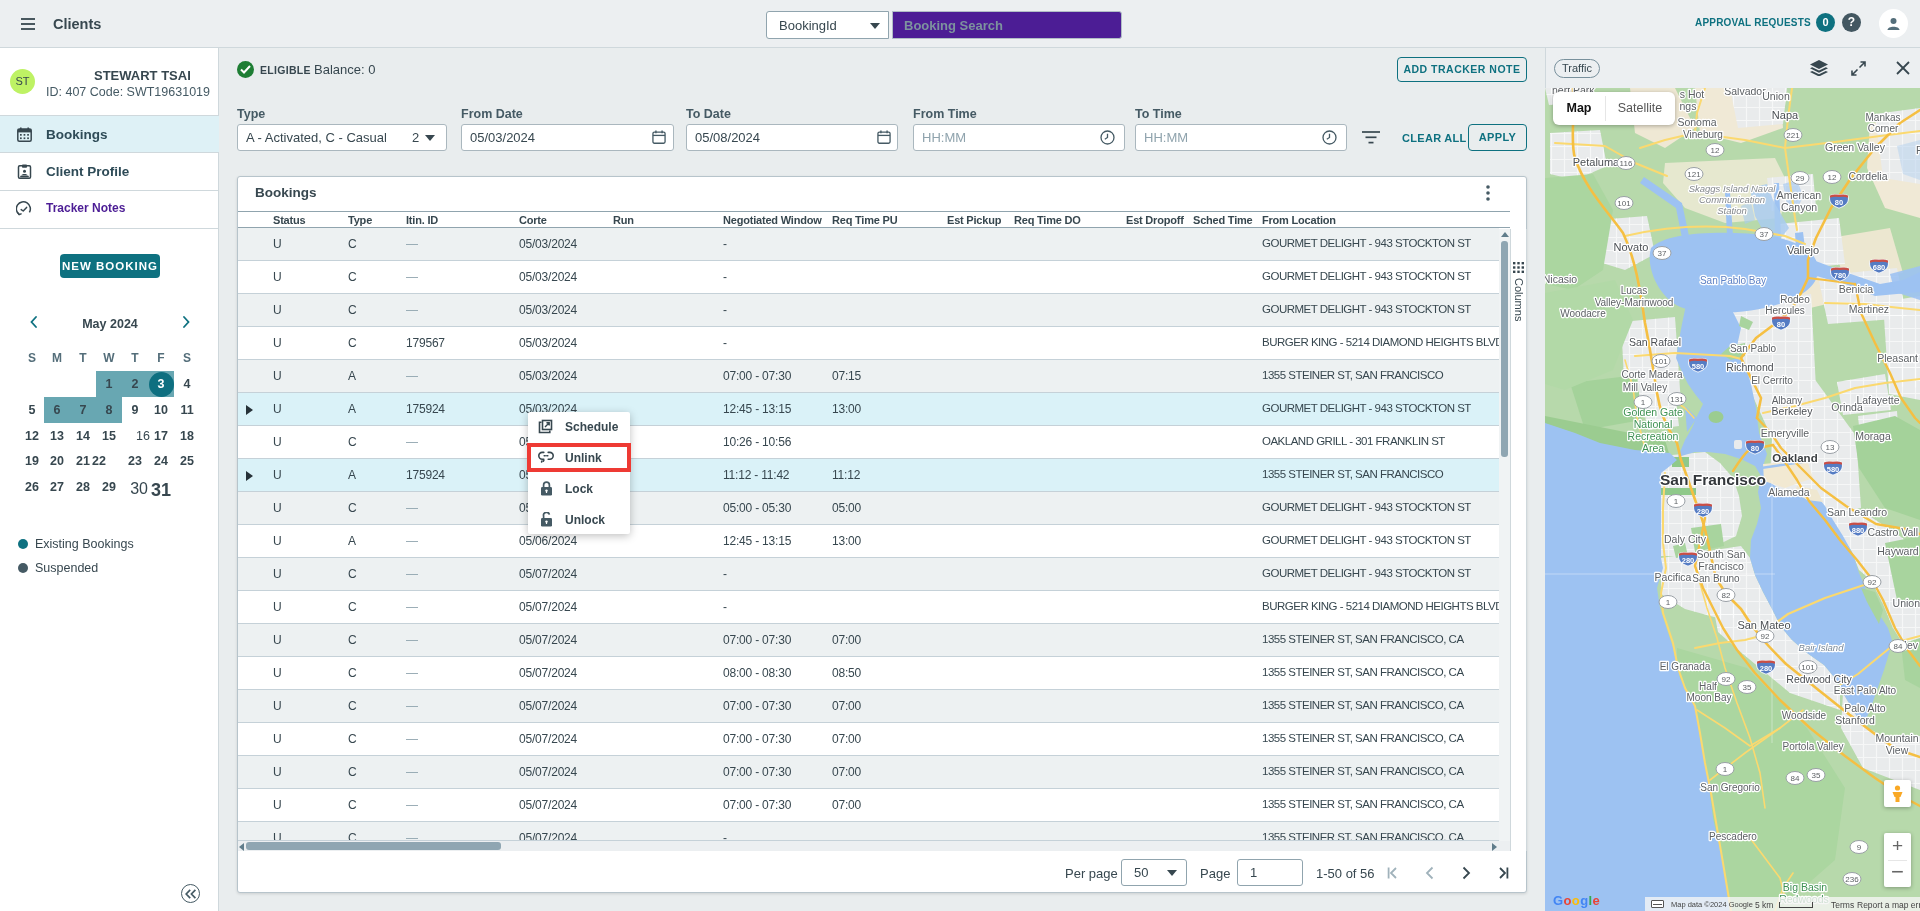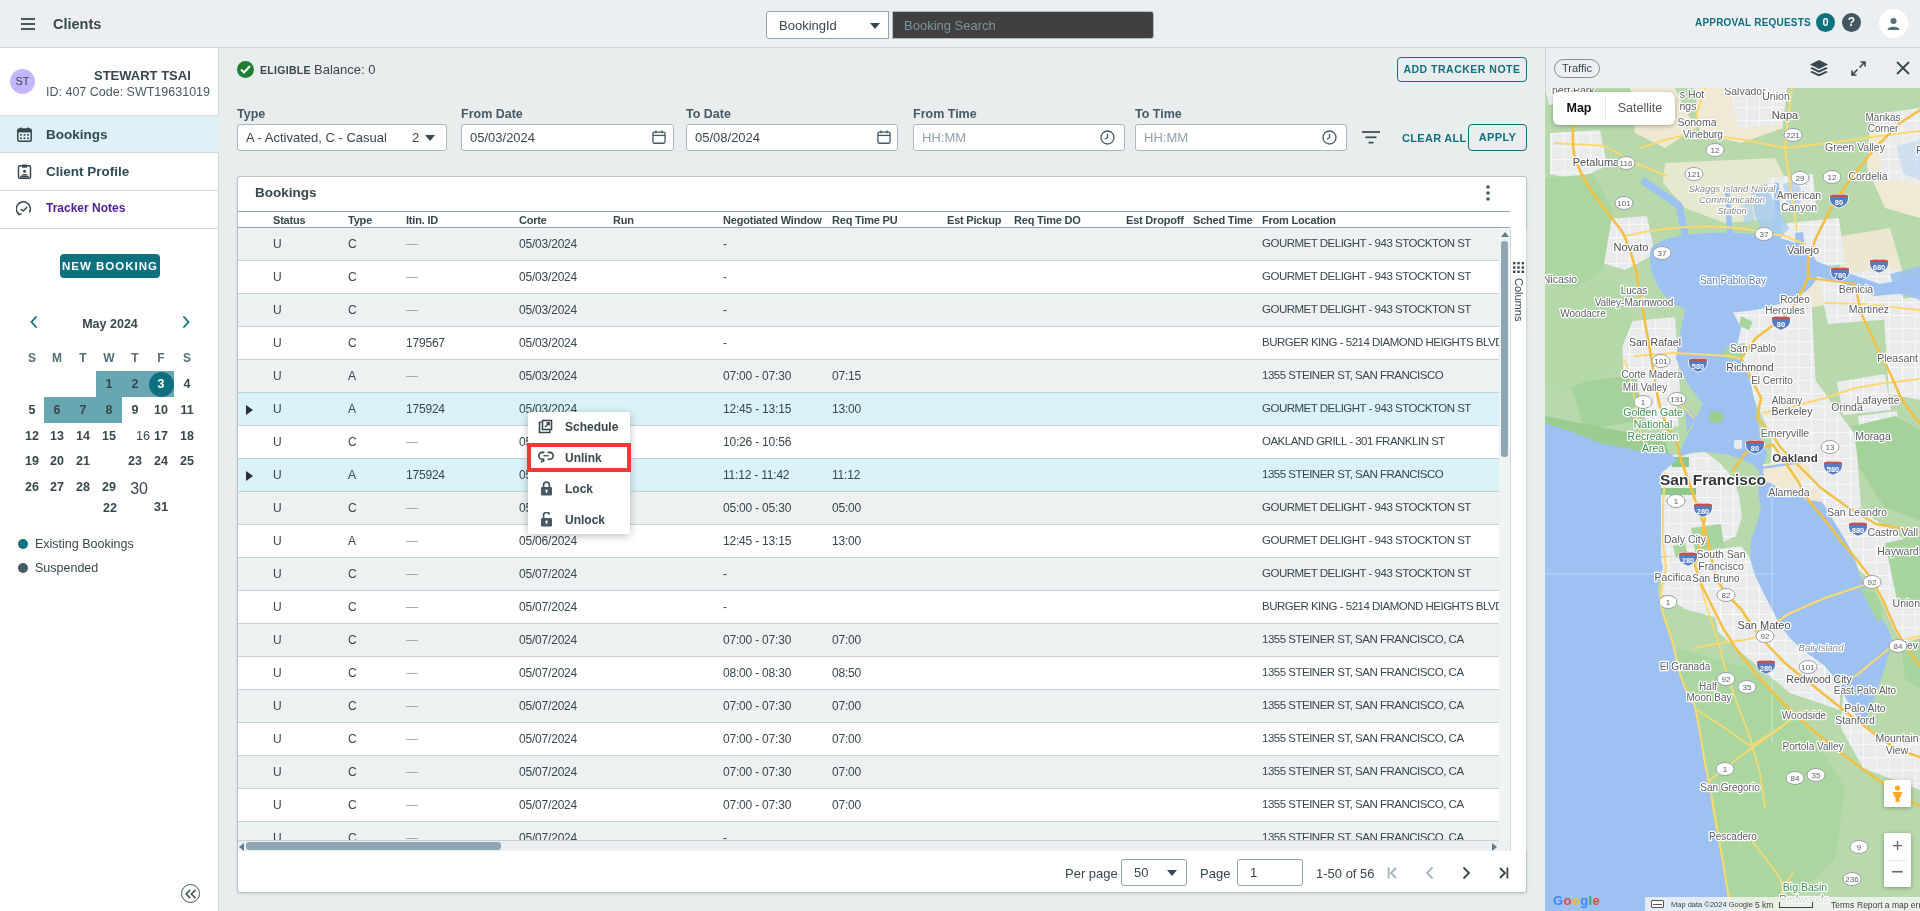--- a/index.html
+++ b/index.html
@@ -14,36 +14,36 @@
         <line x1="0" y1="2" x2="14" y2="2"></line>
         <line x1="0" y1="7" x2="14" y2="7"></line>
         <line x1="0" y1="12" x2="14" y2="12"></line>
       </g>
     </svg>
   <div class="abs" style="left:53px;top:16px;font-size:14.5px;font-weight:bold;color:#37474f;">Clients</div>
   <div class="abs" style="left:766px;top:11px;width:123px;height:28px;background:#fff;border:1px solid #90a4ae;border-radius:3px 0 0 3px;">
      <div class="abs" style="left:12px;top:6px;font-size:13px;color:#37474f;">BookingId</div>
      <div class="abs" style="left:103px;top:11px;width:0;height:0;border-left:5px solid transparent;border-right:5px solid transparent;border-top:6px solid #37474f;"></div>
   </div>
-  <div class="abs" style="left:892px;top:11px;width:262px;height:28px;background:#404040;border:1px solid #b0bec5;border-radius:0 3px 3px 0;">
+  <div class="abs" style="left:892px;top:11px;width:230px;height:28px;background:#4c1d95;border:1px solid #b0bec5;border-radius:0 3px 3px 0;font-weight:bold;">
      <div class="abs" style="left:11px;top:6px;font-size:13px;color:#7d939e;">Booking Search</div>
   </div>
   <div class="abs" style="left:1695px;top:17px;font-size:10px;font-weight:bold;letter-spacing:0.2px;color:#0e7180;white-space:nowrap;">APPROVAL REQUESTS</div>
   <div class="abs" style="left:1816px;top:13px;width:19px;height:19px;border-radius:50%;background:#0e7180;color:#fff;font-size:11px;font-weight:bold;text-align:center;line-height:19px;">0</div>
   <div class="abs" style="left:1842px;top:13px;width:19px;height:19px;border-radius:50%;background:#435761;color:#fff;font-size:12px;font-weight:bold;text-align:center;line-height:19px;">?</div>
   <div class="abs" style="left:1879px;top:9px;width:29px;height:29px;border-radius:50%;background:#fff;">
     <svg class="abs" style="left:6px;top:6px" width="17" height="17" viewBox="0 0 17 17">
         <circle cx="8.5" cy="6" r="3" fill="#546e7a"></circle>
         <path d="M2.5 15 C2.5 10.5 14.5 10.5 14.5 15 Z" fill="#546e7a"></path>
       </svg>
   </div>
 </div>
 
 <div class="abs" style="left:0;top:48px;width:219px;height:863px;background:#fff;border-right:1px solid #cfd8dc;">
-  <div class="abs" style="left:10px;top:21px;width:25px;height:25px;border-radius:50%;background:#c4b5fd;color:#37474f;font-size:11px;text-align:center;line-height:25px;">ST</div>
+  <div class="abs" style="left:10px;top:21px;width:25px;height:25px;border-radius:50%;background:#bef264;color:#37474f;font-size:11px;text-align:center;line-height:25px;">ST</div>
   <div class="abs" style="left:46px;top:20px;font-size:13px;font-weight:bold;color:#37474f;margin-left:48px;">STEWART TSAI</div>
   <div class="abs" style="left:46px;top:37px;font-size:12.5px;color:#455a64;">ID: 407 Code: SWT19631019</div>
 
   <div class="abs" style="left:0;top:67px;width:219px;height:38px;background:#def1f6;border-top:1px solid #cfd8dc;border-bottom:1px solid #cfd8dc;"></div>
   <svg class="abs" style="left:17px;top:79px" width="15" height="15" viewBox="0 0 15 15">
       <rect x="0.8" y="2" width="13.4" height="12.2" rx="1.5" fill="none" stroke="#37474f" stroke-width="1.5"></rect>
       <rect x="0.8" y="2" width="13.4" height="3.4" fill="#37474f"></rect>
       <line x1="3.8" y1="0.5" x2="3.8" y2="3.5" stroke="#37474f" stroke-width="1.6"></line>
       <line x1="11.2" y1="0.5" x2="11.2" y2="3.5" stroke="#37474f" stroke-width="1.6"></line>
       <g fill="#37474f">
@@ -109,30 +109,30 @@
 <div class="abs" style="left:32px;top:381px;width:26px;margin-left:-13px;text-align:center;font-size:12.5px;font-weight:600;color:#37474f;">12</div>
 <div class="abs" style="left:57px;top:381px;width:26px;margin-left:-13px;text-align:center;font-size:12.5px;font-weight:600;color:#37474f;">13</div>
 <div class="abs" style="left:83px;top:381px;width:26px;margin-left:-13px;text-align:center;font-size:12.5px;font-weight:600;color:#37474f;">14</div>
 <div class="abs" style="left:109px;top:381px;width:26px;margin-left:-13px;text-align:center;font-size:12.5px;font-weight:600;color:#37474f;">15</div>
 <div class="abs" style="left:137px;top:381px;width:26px;margin-left:-13px;text-align:right;font-size:12.5px;font-weight:400;color:#37474f;">16</div>
 <div class="abs" style="left:161px;top:381px;width:26px;margin-left:-13px;text-align:center;font-size:12.5px;font-weight:600;color:#37474f;">17</div>
 <div class="abs" style="left:187px;top:381px;width:26px;margin-left:-13px;text-align:center;font-size:12.5px;font-weight:600;color:#37474f;">18</div>
 <div class="abs" style="left:32px;top:406px;width:26px;margin-left:-13px;text-align:center;font-size:12.5px;font-weight:600;color:#37474f;">19</div>
 <div class="abs" style="left:57px;top:406px;width:26px;margin-left:-13px;text-align:center;font-size:12.5px;font-weight:600;color:#37474f;">20</div>
 <div class="abs" style="left:83px;top:406px;width:26px;margin-left:-13px;text-align:center;font-size:12.5px;font-weight:600;color:#37474f;">21</div>
-<div class="abs" style="left:110px;top:406px;width:26px;margin-left:-13px;text-align:center;font-size:12.5px;font-weight:600;color:#37474f;margin-top:47px;">22</div>
+<div class="abs" style="left:99px;top:406px;width:26px;margin-left:-13px;text-align:center;font-size:12.5px;font-weight:600;color:#37474f;">22</div>
 <div class="abs" style="left:135px;top:406px;width:26px;margin-left:-13px;text-align:center;font-size:12.5px;font-weight:600;color:#37474f;">23</div>
 <div class="abs" style="left:161px;top:406px;width:26px;margin-left:-13px;text-align:center;font-size:12.5px;font-weight:600;color:#37474f;">24</div>
 <div class="abs" style="left:187px;top:406px;width:26px;margin-left:-13px;text-align:center;font-size:12.5px;font-weight:600;color:#37474f;">25</div>
 <div class="abs" style="left:32px;top:432px;width:26px;margin-left:-13px;text-align:center;font-size:12.5px;font-weight:600;color:#37474f;">26</div>
 <div class="abs" style="left:57px;top:432px;width:26px;margin-left:-13px;text-align:center;font-size:12.5px;font-weight:600;color:#37474f;">27</div>
 <div class="abs" style="left:83px;top:432px;width:26px;margin-left:-13px;text-align:center;font-size:12.5px;font-weight:600;color:#37474f;">28</div>
 <div class="abs" style="left:109px;top:432px;width:26px;margin-left:-13px;text-align:center;font-size:12.5px;font-weight:600;color:#37474f;">29</div>
 <div class="abs" style="left:135px;top:432px;width:26px;margin-left:-13px;text-align:right;font-size:16px;font-weight:400;color:#37474f;">30</div>
-<div class="abs" style="left:161px;top:451px;width:26px;margin-left:-13px;text-align:center;font-size:13px;font-weight:600;color:#37474f;">31</div>
+<div class="abs" style="left:161px;top:432px;width:26px;margin-left:-13px;text-align:center;font-size:18px;font-weight:600;color:#37474f;">31</div>
 
   <div class="abs" style="left:18px;top:491px;width:10px;height:10px;border-radius:50%;background:#0e7180;"></div>
   <div class="abs" style="left:35px;top:489px;font-size:12.5px;color:#37474f;">Existing Bookings</div>
   <div class="abs" style="left:18px;top:515px;width:10px;height:10px;border-radius:50%;background:#455a64;"></div>
   <div class="abs" style="left:35px;top:513px;font-size:12.5px;color:#37474f;">Suspended</div>
 
   <div class="abs" style="left:181px;top:836px;width:19px;height:19px;border:1.5px solid #455a64;border-radius:50%;"></div>
   <svg class="abs" style="left:185px;top:841px" width="12" height="10" viewBox="0 0 12 10">
       <g fill="none" stroke="#455a64" stroke-width="1.7">
         <path d="M5.2 0.8 L1.2 5 L5.2 9.2"></path>

